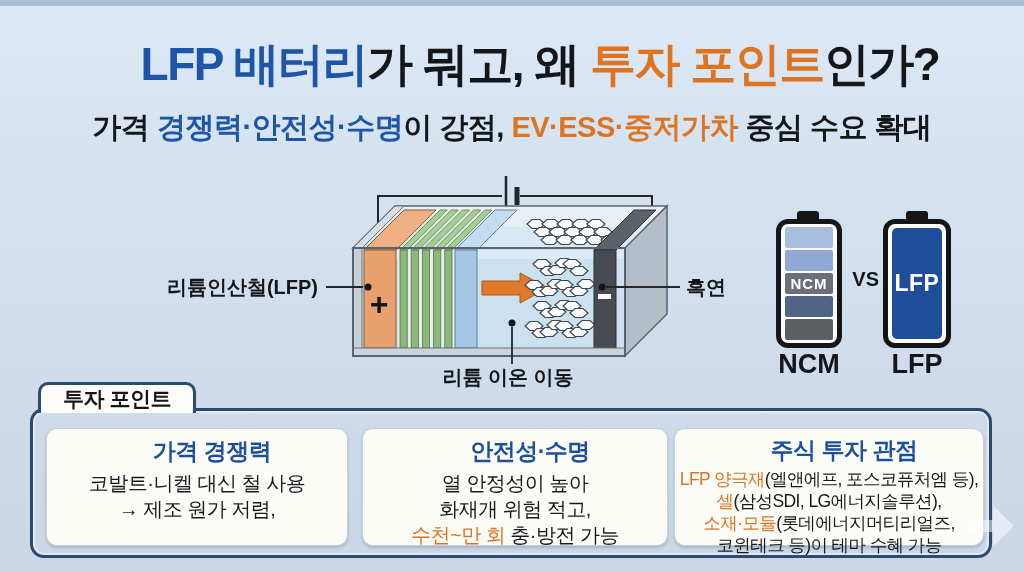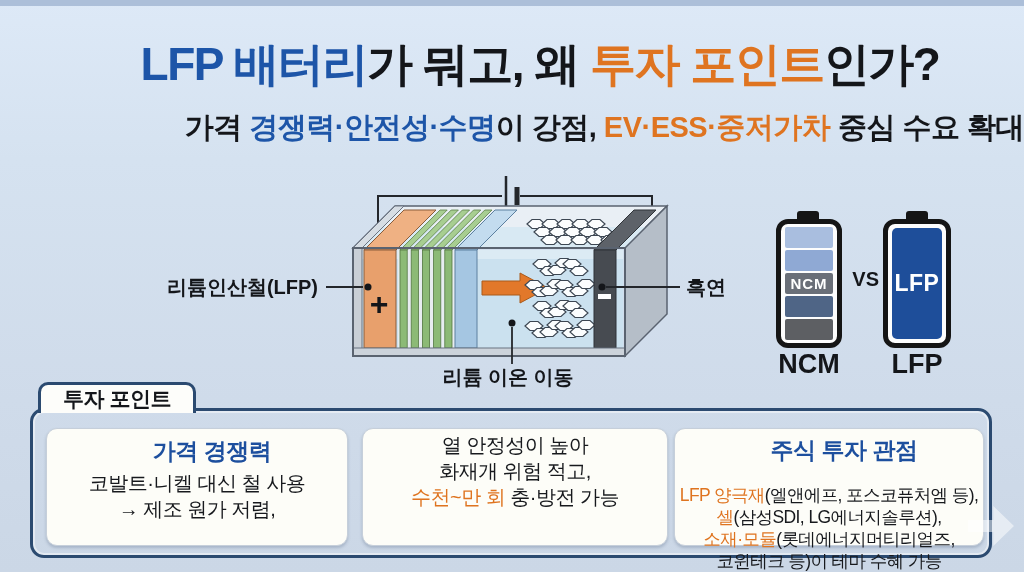--- a/index.html
+++ b/index.html
@@ -5,21 +5,21 @@
   html,body{margin:0;padding:0;background:#c9d5e4;}
   .canvas{
     position:relative;width:1024px;height:572px;overflow:hidden;
     background:linear-gradient(180deg,#dde9f7 0%,#d5e2f0 28%,#cfdbea 70%,#cbd7e6 100%);
     font-family:"Liberation Sans","DejaVu Sans",sans-serif;
   }
   .topstrip{position:absolute;left:0;top:0;width:1024px;height:6px;background:#a3b7d4;opacity:.85;}
   
   .title{position:absolute;left:0;top:34px;width:1024px;text-align:center;
     font-size:46px;font-weight:900;letter-spacing:-1.5px;color:#14161a;white-space:nowrap;margin-left:28px;}
-  .subtitle{position:absolute;left:0;top:108px;width:1024px;text-align:right;
+  .subtitle{position:absolute;left:0;top:108px;width:1024px;text-align:center;
     font-size:29px;font-weight:800;letter-spacing:-0.5px;color:#14161a;white-space:nowrap;}
   .t-blue{color:#1d55a8;} .t-orange{color:#df7420;} .t-dark{color:#14161a;}
   
   .cellsvg{position:absolute;left:150px;top:166px;width:590px;height:230px;}
   .cellsvg text{font-family:"Liberation Sans","DejaVu Sans",sans-serif;font-weight:800;fill:#14161a;}
   
   .batt{position:absolute;border:5px solid #151515;border-radius:12px;background:#fdfdfd;box-sizing:border-box;}
   .batt-nub{position:absolute;background:#151515;border-radius:3px 3px 0 0;}
   .ncm-body{left:776px;top:219px;width:66px;height:129px;padding:3px 4px;display:flex;flex-direction:column;gap:2px;}
   .ncm-stripe{flex:1;border-radius:2px;display:flex;align-items:center;justify-content:center;}
@@ -35,21 +35,21 @@
     border:3.5px solid #2b4a70;border-radius:14px;box-shadow:inset 0 0 0 2px rgba(255,255,255,.45);}
   .inv-tab{position:absolute;left:38px;top:382px;width:158px;height:31px;z-index:3;box-sizing:border-box;
     background:#fdfdfa;border:3px solid #2b4a70;border-bottom:none;border-radius:10px 10px 0 0;
     display:flex;align-items:center;justify-content:center;font-size:21px;font-weight:900;color:#14161a;letter-spacing:-0.5px;}
   .card{position:absolute;top:428px;height:118px;background:#fdfdf8;border:1px solid #c6cfda;border-radius:11px;
     box-shadow:0 2px 3px rgba(60,80,110,.25);box-sizing:border-box;text-align:center;z-index:2;}
   .card1{left:46px;width:302px;} .card2{left:362px;width:306px;} .card3{left:674px;width:310px;}
   .card-title{margin-top:7px;font-size:23px;font-weight:900;color:#1d4f9e;letter-spacing:-0.5px;padding-left:30px;}
   .card-body{margin-top:3px;font-size:20px;font-weight:400;line-height:1.3;color:#17191d;letter-spacing:-0.5px;}
   .card3 .card-title{margin-top:6px;}
-  .card3 .card-body{font-size:17.5px;line-height:1.26;letter-spacing:-0.6px;margin-top:18px;}
+  .card3 .card-body{font-size:17.5px;line-height:1.26;letter-spacing:-0.6px;margin-top:2px;}
   .line{white-space:nowrap;}
   .orange{color:#df7420;}
   
   .wm-arrow{position:absolute;left:968px;top:506px;width:46px;height:40px;background:rgba(255,255,255,.5);
     clip-path:polygon(0 35%,55% 35%,55% 0,100% 50%,55% 100%,55% 65%,0 65%);z-index:4;}
 </style>
 </head>
 <body>
 
 <div class="canvas">
@@ -186,20 +186,21 @@
 
   <div class="card card1">
     <div class="card-title">가격 경쟁력</div>
     <div class="card-body">
       <div class="line"><span>코발트·니켈 대신 철 사용</span></div>
       <div class="line"><span>→ 제조 원가 저렴,</span></div>
     </div>
   </div>
 
   <div class="card card2">
+    <div class="card-title">안전성·수명</div>
     <div class="card-body">
       <div class="line"><span>열 안정성이 높아</span></div>
       <div class="line"><span>화재개 위험 적고,</span></div>
       <div class="line"><span class="orange">수천~만 회</span><span> 충·방전 가능</span></div>
     </div>
   </div>
 
   <div class="card card3">
     <div class="card-title">주식 투자 관점</div>
     <div class="card-body">

